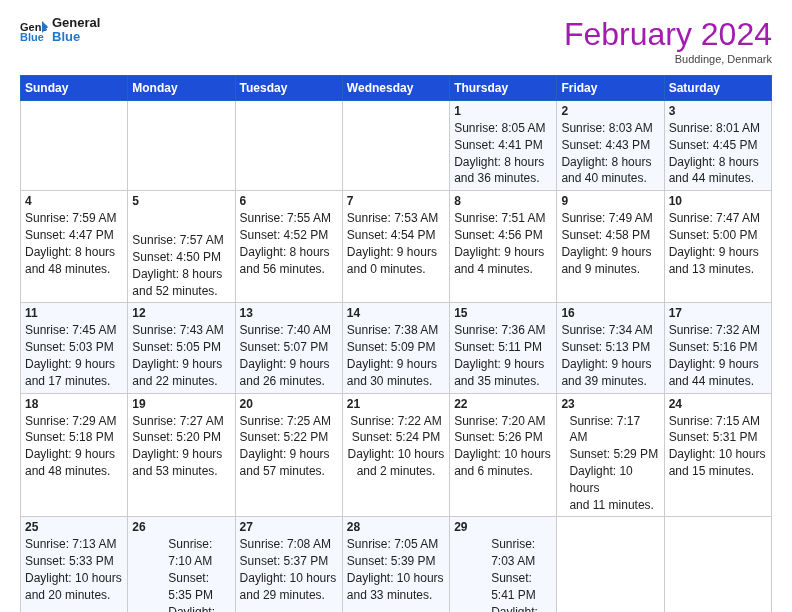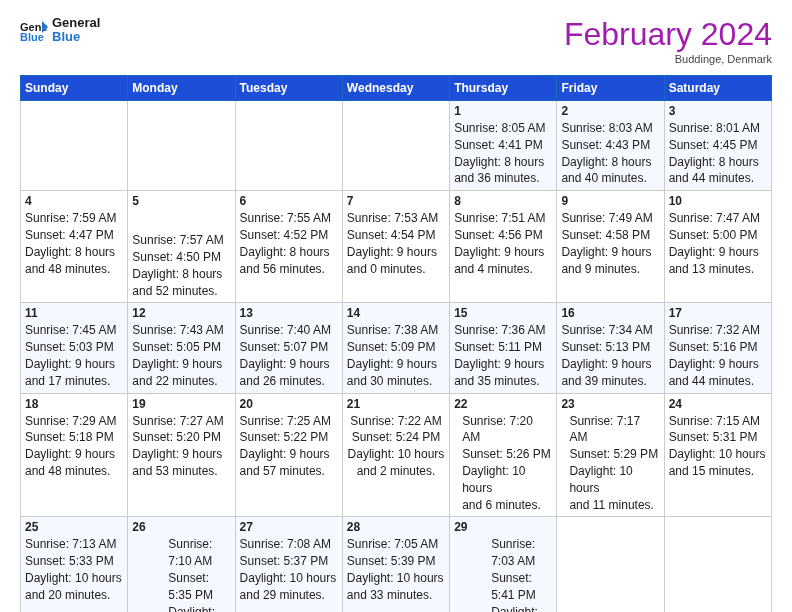--- a/index.html
+++ b/index.html
@@ -260,21 +260,21 @@
         </td>
         <td>
           <div class="day-num">21</div>
           <div class="day-info" style="white-space: pre-line; text-align: center;">Sunrise: 7:22 AM
 Sunset: 5:24 PM
 Daylight: 10 hours
 and 2 minutes.</div>
         </td>
         <td>
           <div class="day-num">22</div>
-          <div class="day-info" style="white-space: pre-line; margin-left: 8px;">Sunrise: 7:20 AM
+          <div class="day-info" style="white-space: pre-line;">Sunrise: 7:20 AM
 Sunset: 5:26 PM
 Daylight: 10 hours
 and 6 minutes.</div>
         </td>
         <td>
           <div class="day-num">23</div>
           <div class="day-info" style="white-space: pre-line; margin-left: 8px;">Sunrise: 7:17 AM
 Sunset: 5:29 PM
 Daylight: 10 hours
 and 11 minutes.</div>

